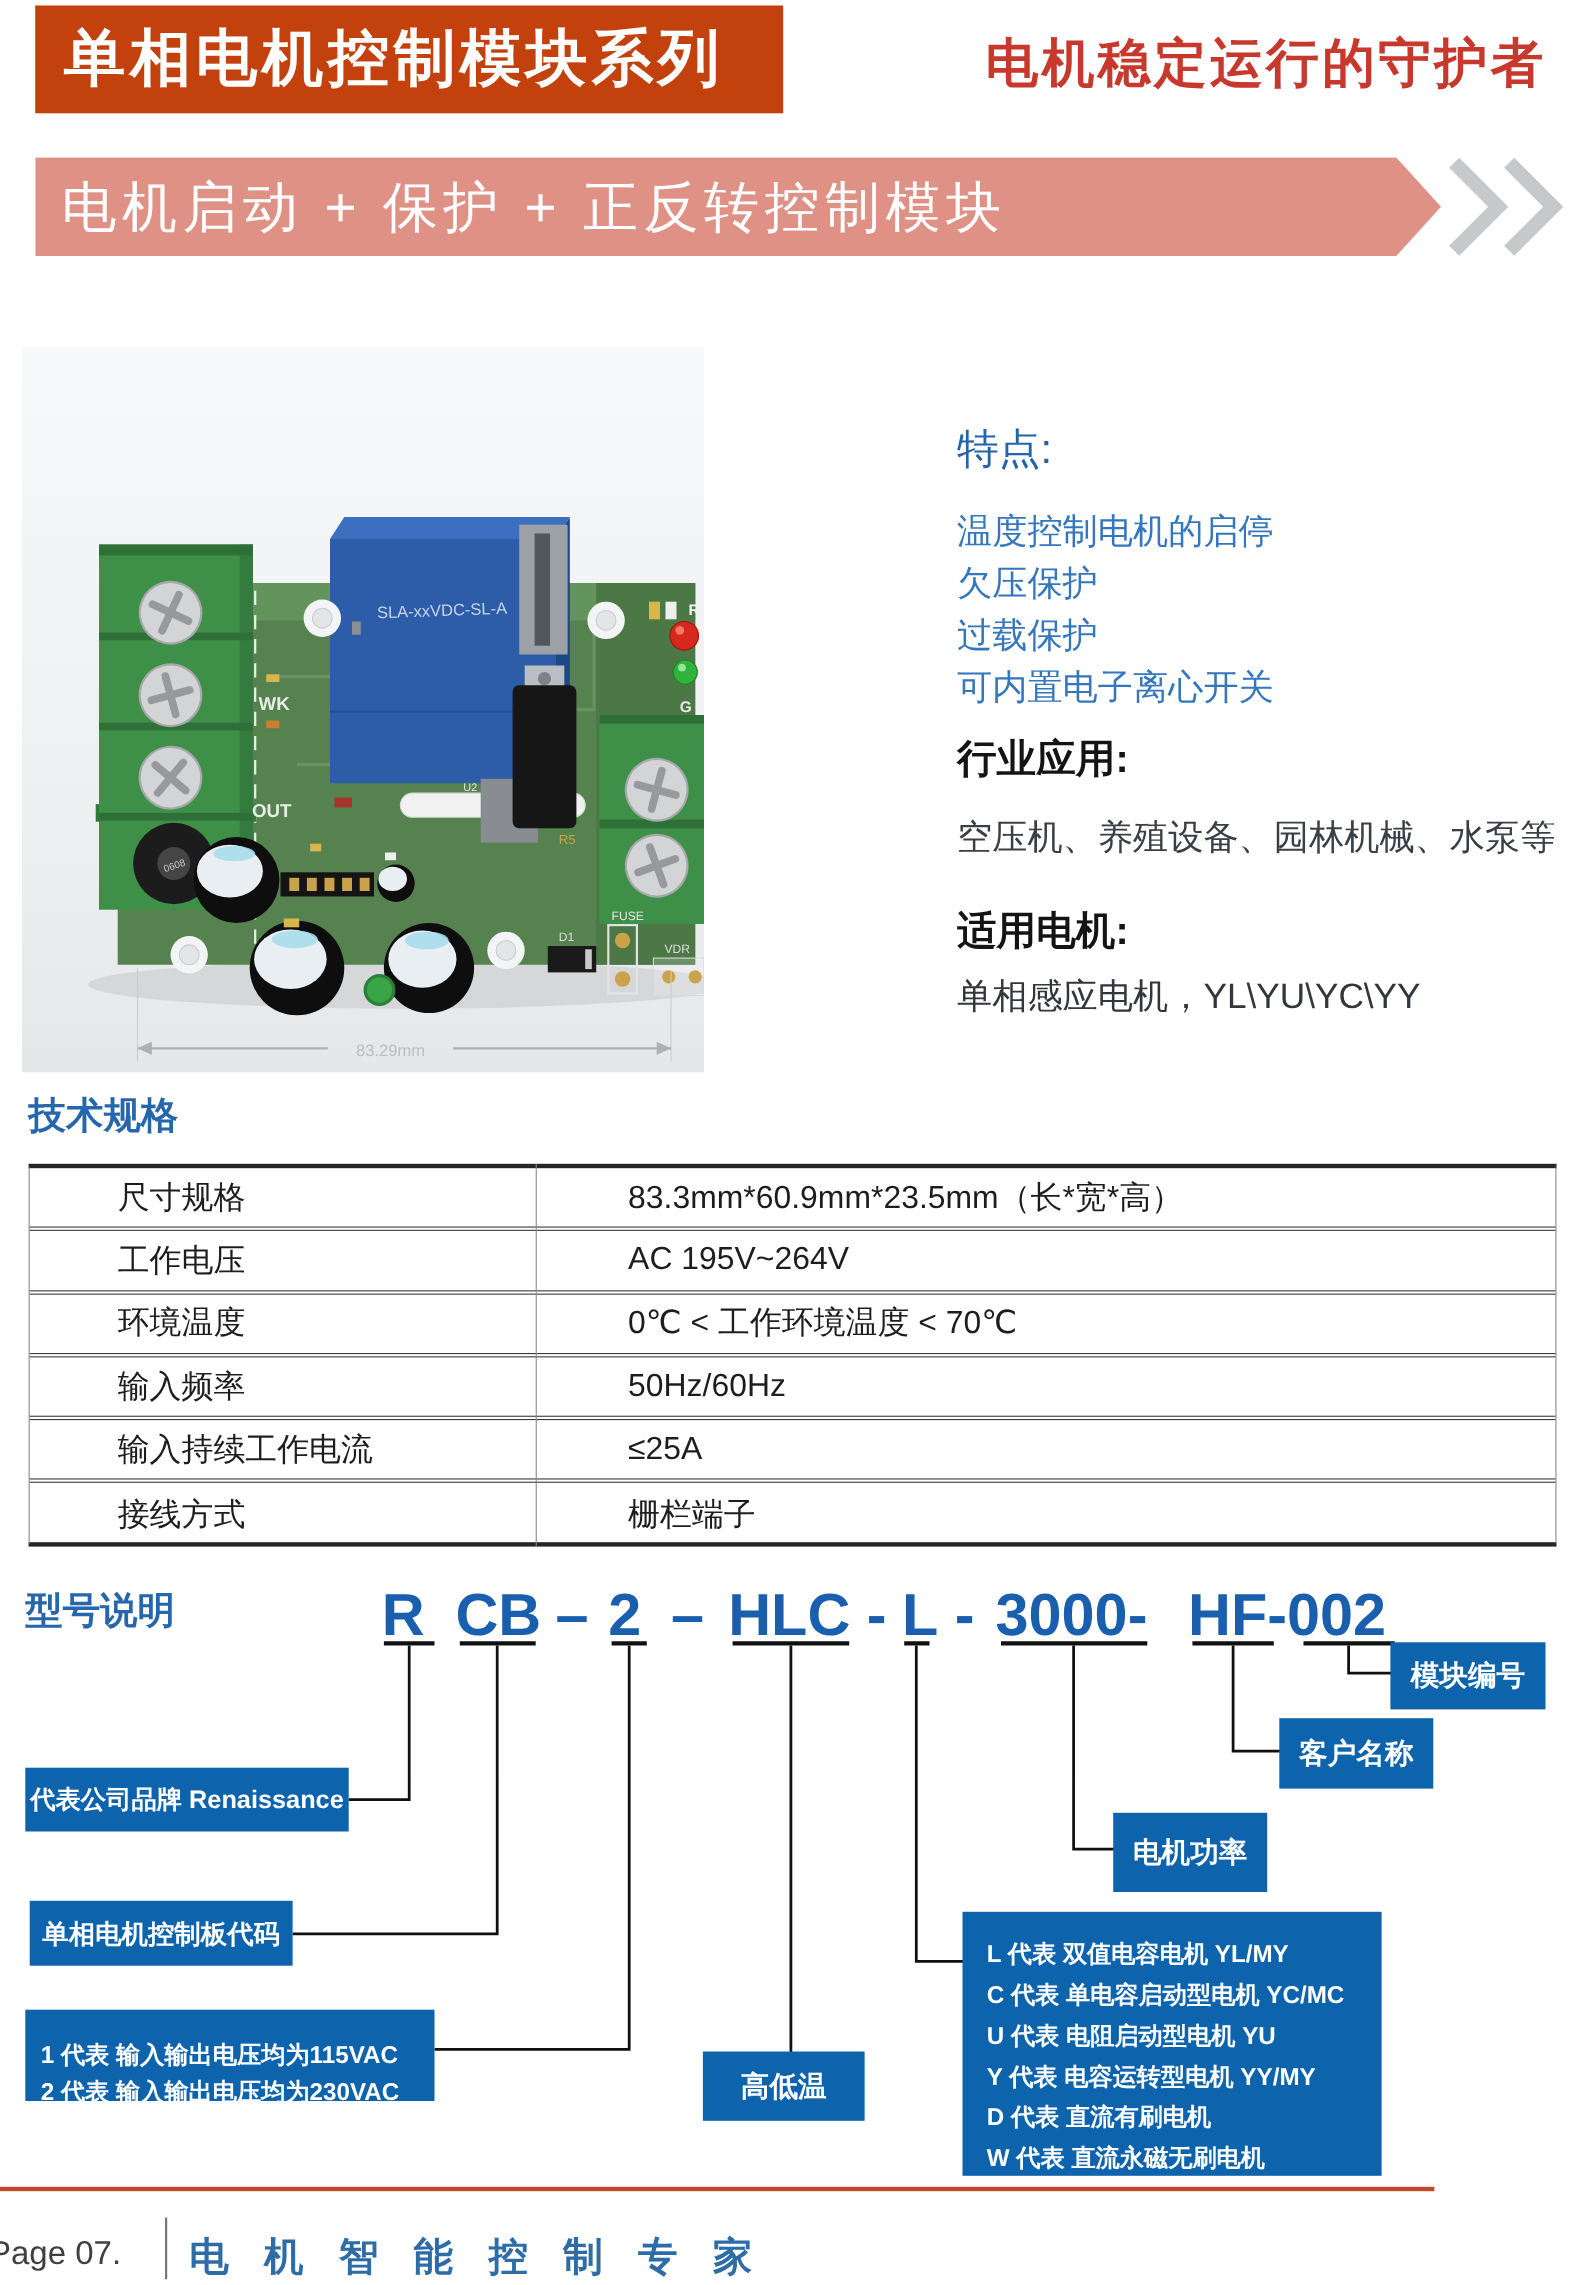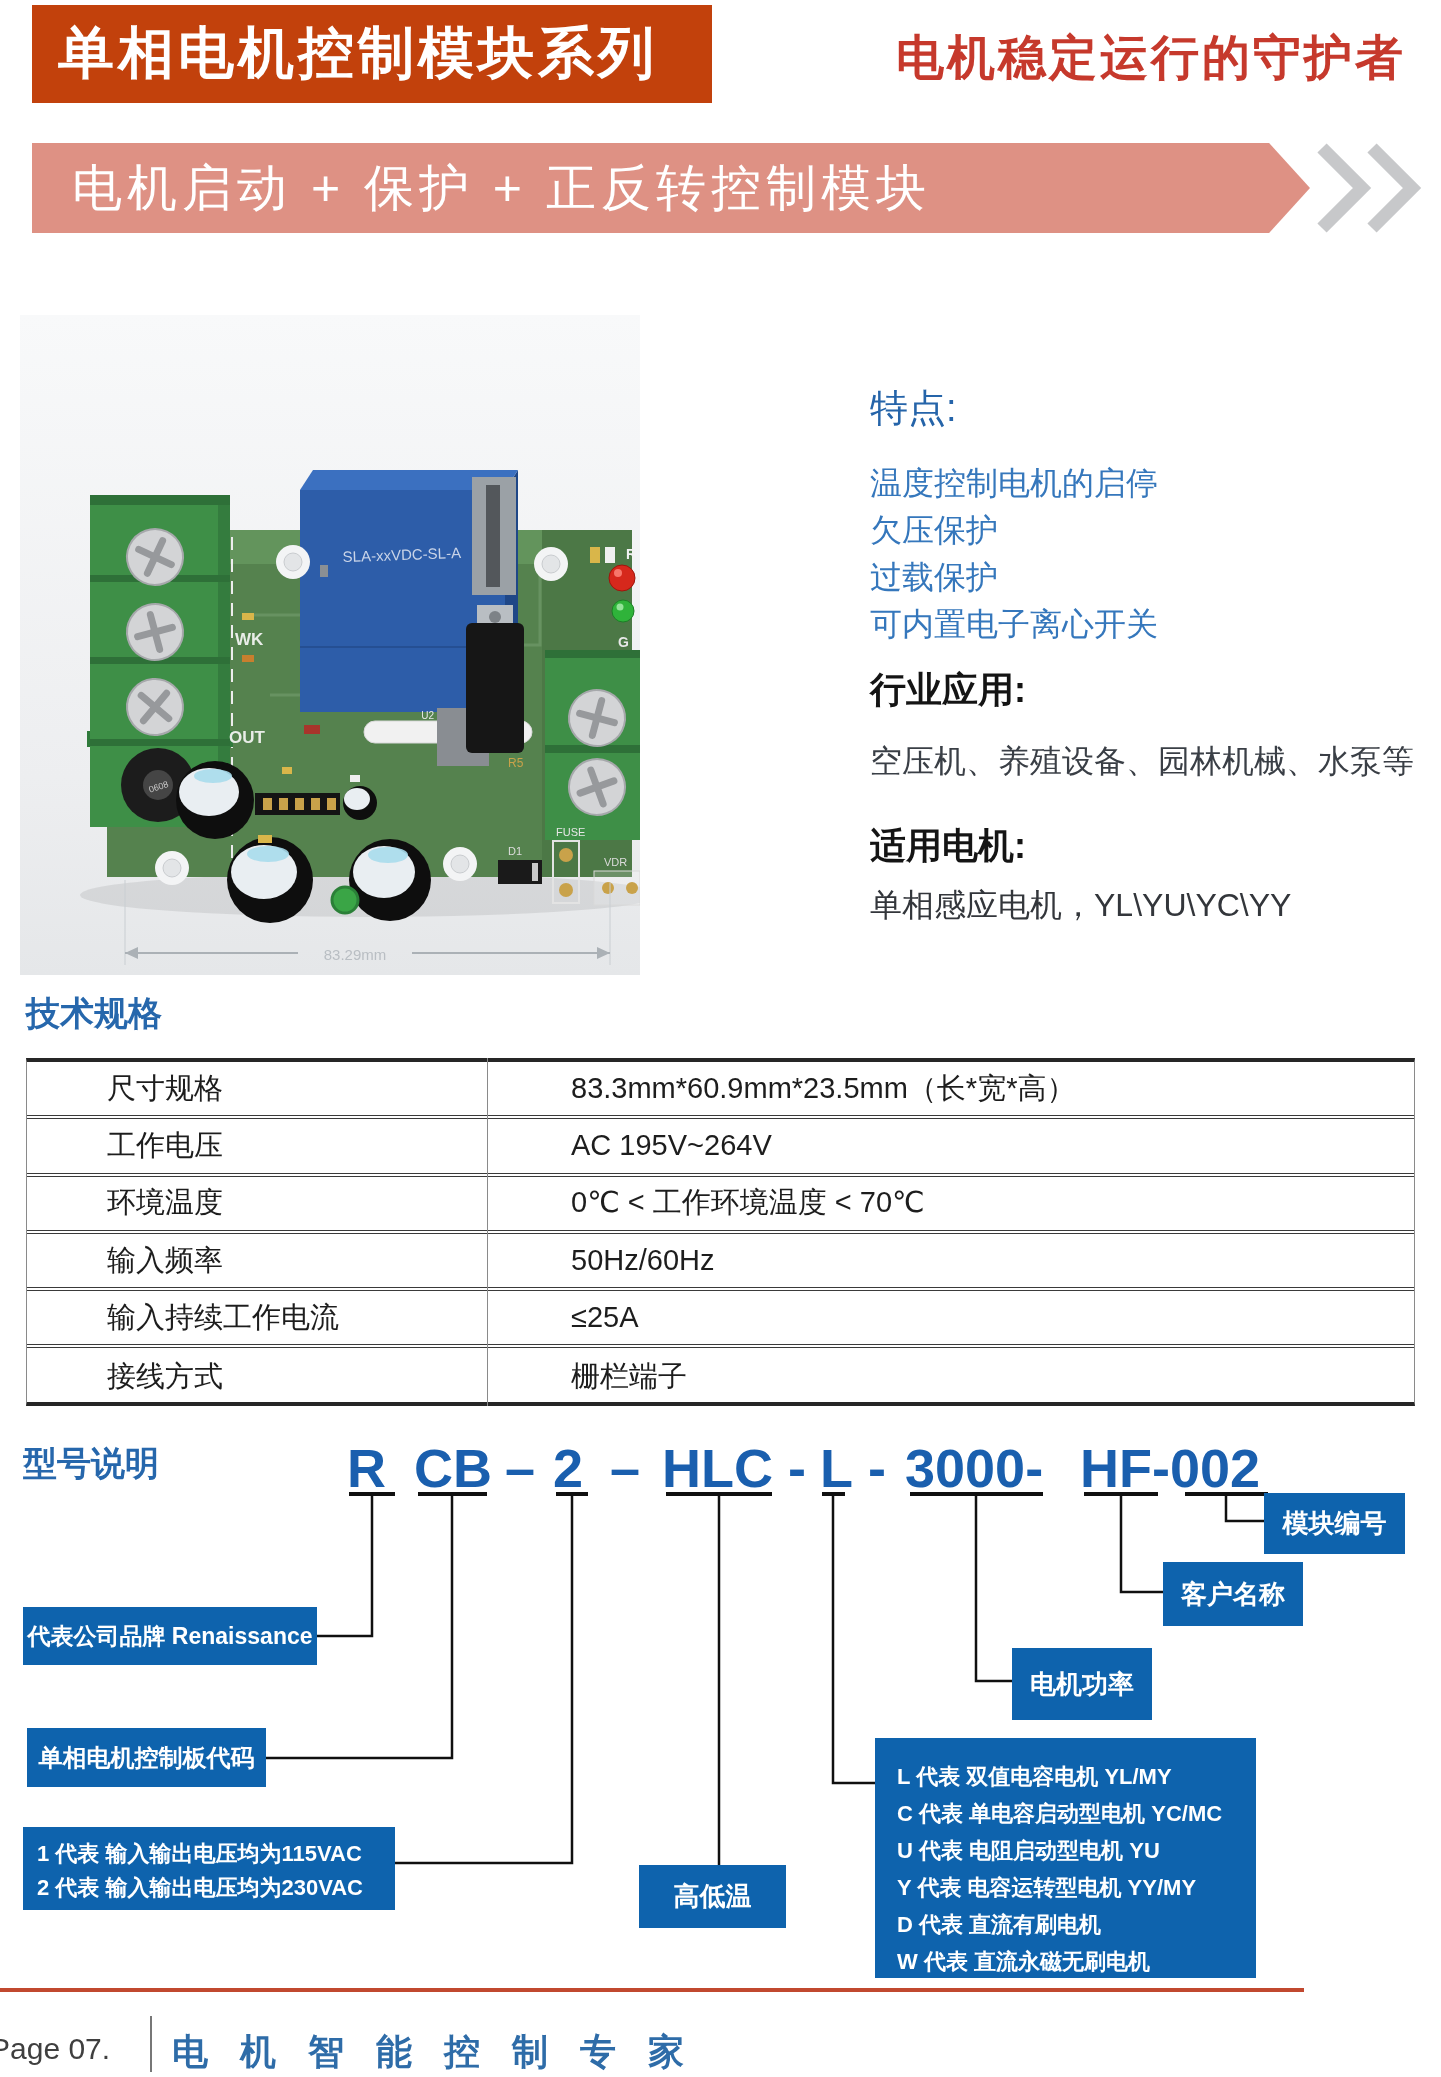--- a/index.html
+++ b/index.html
@@ -6,21 +6,21 @@
   #page{position:relative;width:1441px;height:2077px;background:#fff;overflow:hidden;
         font-family:"Liberation Sans","DejaVu Sans",sans-serif;}
   .abs{position:absolute;}
 
   
   .hdr-box{left:32px;top:5px;width:680px;height:98px;background:#c2410c;color:#fff;
            display:flex;align-items:center;padding-left:26px;box-sizing:border-box;
            font-size:56px;font-weight:bold;letter-spacing:4px;white-space:nowrap;}
   .slogan{left:896px;top:26px;font-size:48px;font-weight:bold;color:#C6392C;letter-spacing:3px;white-space:nowrap;}
   .banner{left:32px;top:143px;width:1278px;height:90px;background:#DE9184;color:#fff;
-          display:flex;align-items:center;padding-left:40px;box-sizing:border-box;
+          display:flex;align-items:center;padding-left:24px;box-sizing:border-box;
           font-size:50px;letter-spacing:5px;white-space:nowrap;
           clip-path:polygon(0 0,96.8% 0,100% 50%,96.8% 100%,0 100%);}
   .chevrons{left:1314px;top:143px;}
 
   
   .prod-title{left:22px;top:326px;font-size:52px;font-weight:bold;color:#2A6BAE;letter-spacing:3px;white-space:nowrap;}
   .pcb{left:20px;top:315px;}
 
   .feat-h{left:870px;top:383px;font-size:38px;font-weight:normal;color:#2564A9;}
   .feat-list{left:870px;top:460px;font-size:32px;color:#3577BC;line-height:47px;white-space:nowrap;}
@@ -325,21 +325,21 @@
       <path d="M1121,66 L1121,162 L1165,162"></path>
       <path d="M1226,66 L1226,91 L1266,91"></path>
     </g>
   </svg>
 
   <div class="bluebox" style="left:1264px;top:1493px;width:141px;height:61px;font-size:26px">模块编号</div>
   <div class="bluebox" style="left:1163px;top:1562px;width:140px;height:64px;font-size:26px">客户名称</div>
   <div class="bluebox" style="left:1012px;top:1648px;width:140px;height:72px;font-size:26px">电机功率</div>
   <div class="bluebox" style="left:23px;top:1607px;width:294px;height:58px;font-size:23px">代表公司品牌 Renaissance</div>
   <div class="bluebox" style="left:27px;top:1728px;width:239px;height:59px;font-size:24px">单相电机控制板代码</div>
-  <div class="bluebox bb-left" style="left:23px;top:1827px;width:372px;height:83px;font-size:22px;padding:10px 0 0 14px;line-height:34px">
+  <div class="bluebox bb-left" style="left:23px;top:1827px;width:372px;height:83px;font-size:22px;padding:24px 0 0 14px;line-height:34px">
     <div>1 代表 输入输出电压均为115VAC</div>
     <div>2 代表 输入输出电压均为230VAC</div>
   </div>
   <div class="bluebox" style="left:639px;top:1865px;width:147px;height:63px;font-size:26px">高低温</div>
   <div class="bluebox bb-left" style="left:875px;top:1738px;width:381px;height:240px;font-size:22px;padding:20px 0 0 22px;line-height:37px">
     <div>L 代表 双值电容电机 YL/MY</div>
     <div>C 代表 单电容启动型电机 YC/MC</div>
     <div>U 代表 电阻启动型电机 YU</div>
     <div>Y 代表 电容运转型电机 YY/MY</div>
     <div>D 代表 直流有刷电机</div>

